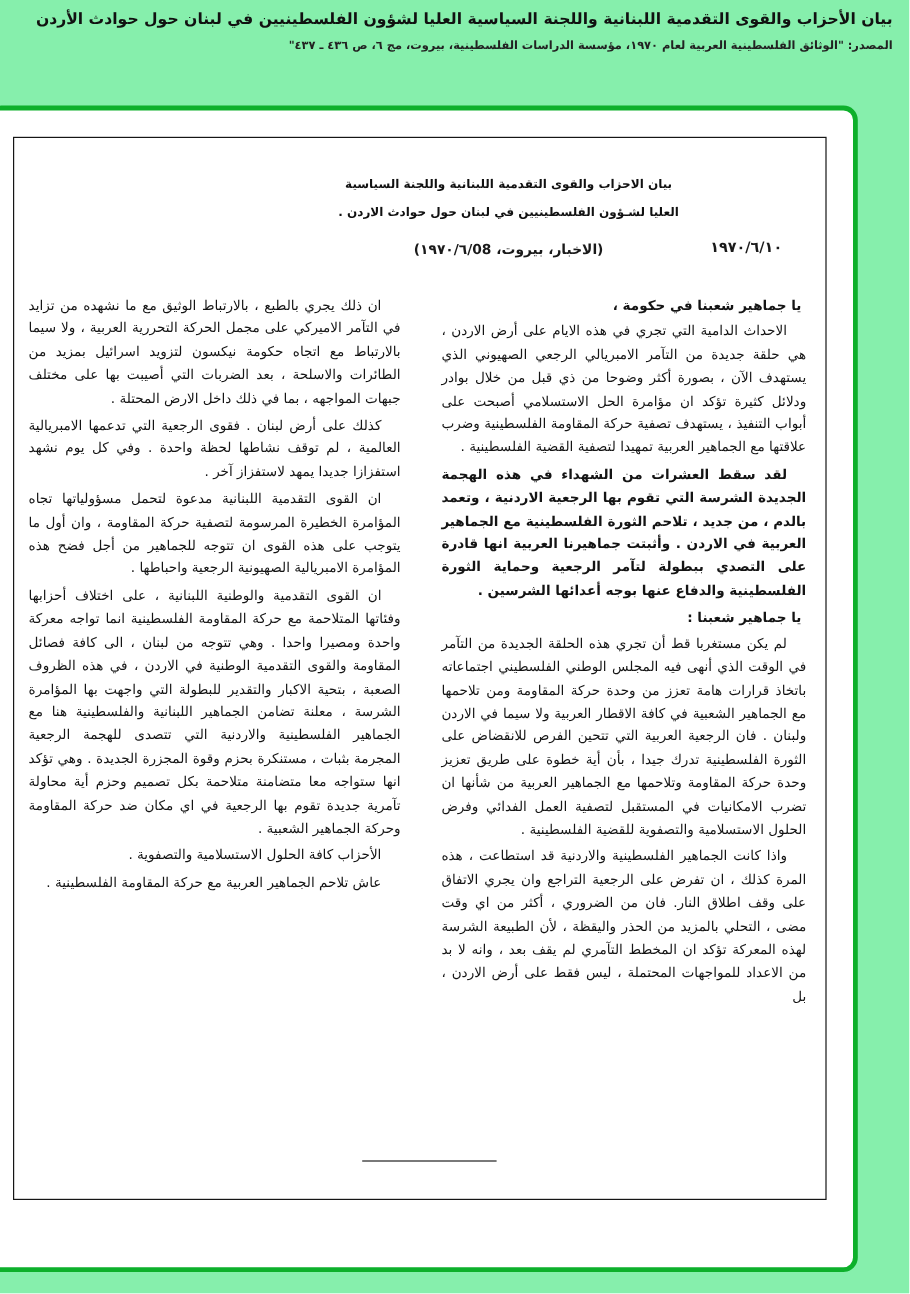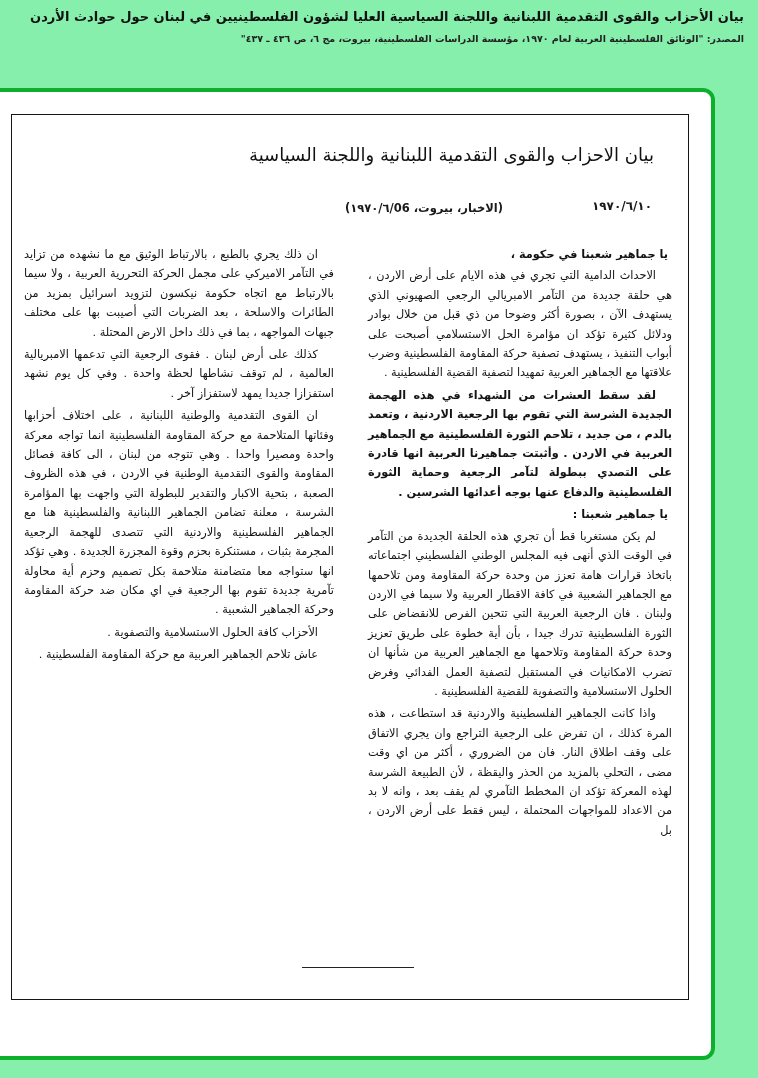--- a/index.html
+++ b/index.html
@@ -46,22 +46,23 @@
     position: absolute;
     left: 18px; top: 22px;
     width: 676px; height: 884px;
     border: 1px solid #151515;
     background: #ffffff;
   }
   .doc-title {
     position: absolute;
     left: 182px; top: 28px;
     width: 460px;
-    font-weight: normal;
-    font-size: 18px;
+    text-align: center;
+    font-weight: bold;
+    font-size: 10px;
     line-height: 23px;
     color: #111;
   }
   .date-row {
     position: absolute;
     left: 182px; top: 84px;
     width: 460px; height: 22px;
     font-size: 12px;
     font-weight: bold;
   }
@@ -104,38 +105,40 @@
   <header class="page-header">
     <div class="hdr-title">بيان الأحزاب والقوى التقدمية اللبنانية واللجنة السياسية العليا لشؤون الفلسطينيين في لبنان حول حوادث الأردن</div>
     <div class="hdr-source">المصدر: "الوثائق الفلسطينية العربية لعام ١٩٧٠، مؤسسة الدراسات الفلسطينية، بيروت، مج ٦، ص ٤٣٦ ـ ٤٣٧"</div>
   </header>
 
   <div class="green-frame">
     <div class="scan-page">
 
       <div class="doc-title">
         <div>بيان الاحزاب والقوى التقدمية اللبنانية واللجنة السياسية</div>
+        <div>العليا لشـؤون الفلسطينيين في لبنان حول حوادث الاردن .</div>
       </div>
 
       <div class="date-row">
         <span class="doc-date">١٩٧٠/٦/١٠</span>
-        <span class="doc-citation">(الاخبار، بيروت، ١٩٧٠/٦/06)</span>
+        <span class="doc-citation">(الاخبار، بيروت، ١٩٧٠/٦/08)</span>
       </div>
 
       <div class="col col-right">
           <p class="para lead">يا جماهير شعبنا في حكومة ،</p>
           <p class="para">الاحداث الدامية التي تجري في هذه الايام على أرض الاردن ، هي حلقة جديدة من التآمر الامبريالي الرجعي الصهيوني الذي يستهدف الآن ، بصورة أكثر وضوحا من ذي قبل من خلال بوادر ودلائل كثيرة تؤكد ان مؤامرة الحل الاستسلامي أصبحت على أبواب التنفيذ ، يستهدف تصفية حركة المقاومة الفلسطينية وضرب علاقتها مع الجماهير العربية تمهيدا لتصفية القضية الفلسطينية .</p>
           <p class="para bold">لقد سقط العشرات من الشهداء في هذه الهجمة الجديدة الشرسة التي تقوم بها الرجعية الاردنية ، وتعمد بالدم ، من جديد ، تلاحم الثورة الفلسطينية مع الجماهير العربية في الاردن . وأثبتت جماهيرنا العربية انها قادرة على التصدي ببطولة لتآمر الرجعية وحماية الثورة الفلسطينية والدفاع عنها بوجه أعدائها الشرسين .</p>
           <p class="para lead">يا جماهير شعبنا :</p>
           <p class="para">لم يكن مستغربا قط أن تجري هذه الحلقة الجديدة من التآمر في الوقت الذي أنهى فيه المجلس الوطني الفلسطيني اجتماعاته باتخاذ قرارات هامة تعزز من وحدة حركة المقاومة ومن تلاحمها مع الجماهير الشعبية في كافة الاقطار العربية ولا سيما في الاردن ولبنان . فان الرجعية العربية التي تتحين الفرص للانقضاض على الثورة الفلسطينية تدرك جيدا ، بأن أية خطوة على طريق تعزيز وحدة حركة المقاومة وتلاحمها مع الجماهير العربية من شأنها ان تضرب الامكانيات في المستقبل لتصفية العمل الفدائي وفرض الحلول الاستسلامية والتصفوية للقضية الفلسطينية .</p>
           <p class="para">واذا كانت الجماهير الفلسطينية والاردنية قد استطاعت ، هذه المرة كذلك ، ان تفرض على الرجعية التراجع وان يجري الاتفاق على وقف اطلاق النار. فان من الضروري ، أكثر من اي وقت مضى ، التحلي بالمزيد من الحذر واليقظة ، لأن الطبيعة الشرسة لهذه المعركة تؤكد ان المخطط التآمري لم يقف بعد ، وانه لا بد من الاعداد للمواجهات المحتملة ، ليس فقط على أرض الاردن ، بل</p>
         </div>
       <div class="col col-left">
           <p class="para">ان ذلك يجري بالطبع ، بالارتباط الوثيق مع ما نشهده من تزايد في التآمر الاميركي على مجمل الحركة التحررية العربية ، ولا سيما بالارتباط مع اتجاه حكومة نيكسون لتزويد اسرائيل بمزيد من الطائرات والاسلحة ، بعد الضربات التي أصيبت بها على مختلف جبهات المواجهه ، بما في ذلك داخل الارض المحتلة .</p>
           <p class="para">كذلك على أرض لبنان . فقوى الرجعية التي تدعمها الامبريالية العالمية ، لم توقف نشاطها لحظة واحدة . وفي كل يوم نشهد استفزازا جديدا يمهد لاستفزاز آخر .</p>
+          <p class="para">ان القوى التقدمية اللبنانية مدعوة لتحمل مسؤولياتها تجاه المؤامرة الخطيرة المرسومة لتصفية حركة المقاومة ، وان أول ما يتوجب على هذه القوى ان تتوجه للجماهير من أجل فضح هذه المؤامرة الامبريالية الصهيونية الرجعية واحباطها .</p>
           <p class="para">ان القوى التقدمية والوطنية اللبنانية ، على اختلاف أحزابها وفئاتها المتلاحمة مع حركة المقاومة الفلسطينية انما تواجه معركة واحدة ومصيرا واحدا . وهي تتوجه من لبنان ، الى كافة فصائل المقاومة والقوى التقدمية الوطنية في الاردن ، في هذه الظروف الصعبة ، بتحية الاكبار والتقدير للبطولة التي واجهت بها المؤامرة الشرسة ، معلنة تضامن الجماهير اللبنانية والفلسطينية هنا مع الجماهير الفلسطينية والاردنية التي تتصدى للهجمة الرجعية المجرمة بثبات ، مستنكرة بحزم وقوة المجزرة الجديدة . وهي تؤكد انها ستواجه معا متضامنة متلاحمة بكل تصميم وحزم أية محاولة تآمرية جديدة تقوم بها الرجعية في اي مكان ضد حركة المقاومة وحركة الجماهير الشعبية .</p>
           <p class="para">الأحزاب كافة الحلول الاستسلامية والتصفوية .</p>
           <p class="para">عاش تلاحم الجماهير العربية مع حركة المقاومة الفلسطينية .</p>
         </div>
 
       <div class="end-rule"></div>
 
     </div>
   </div>
 

